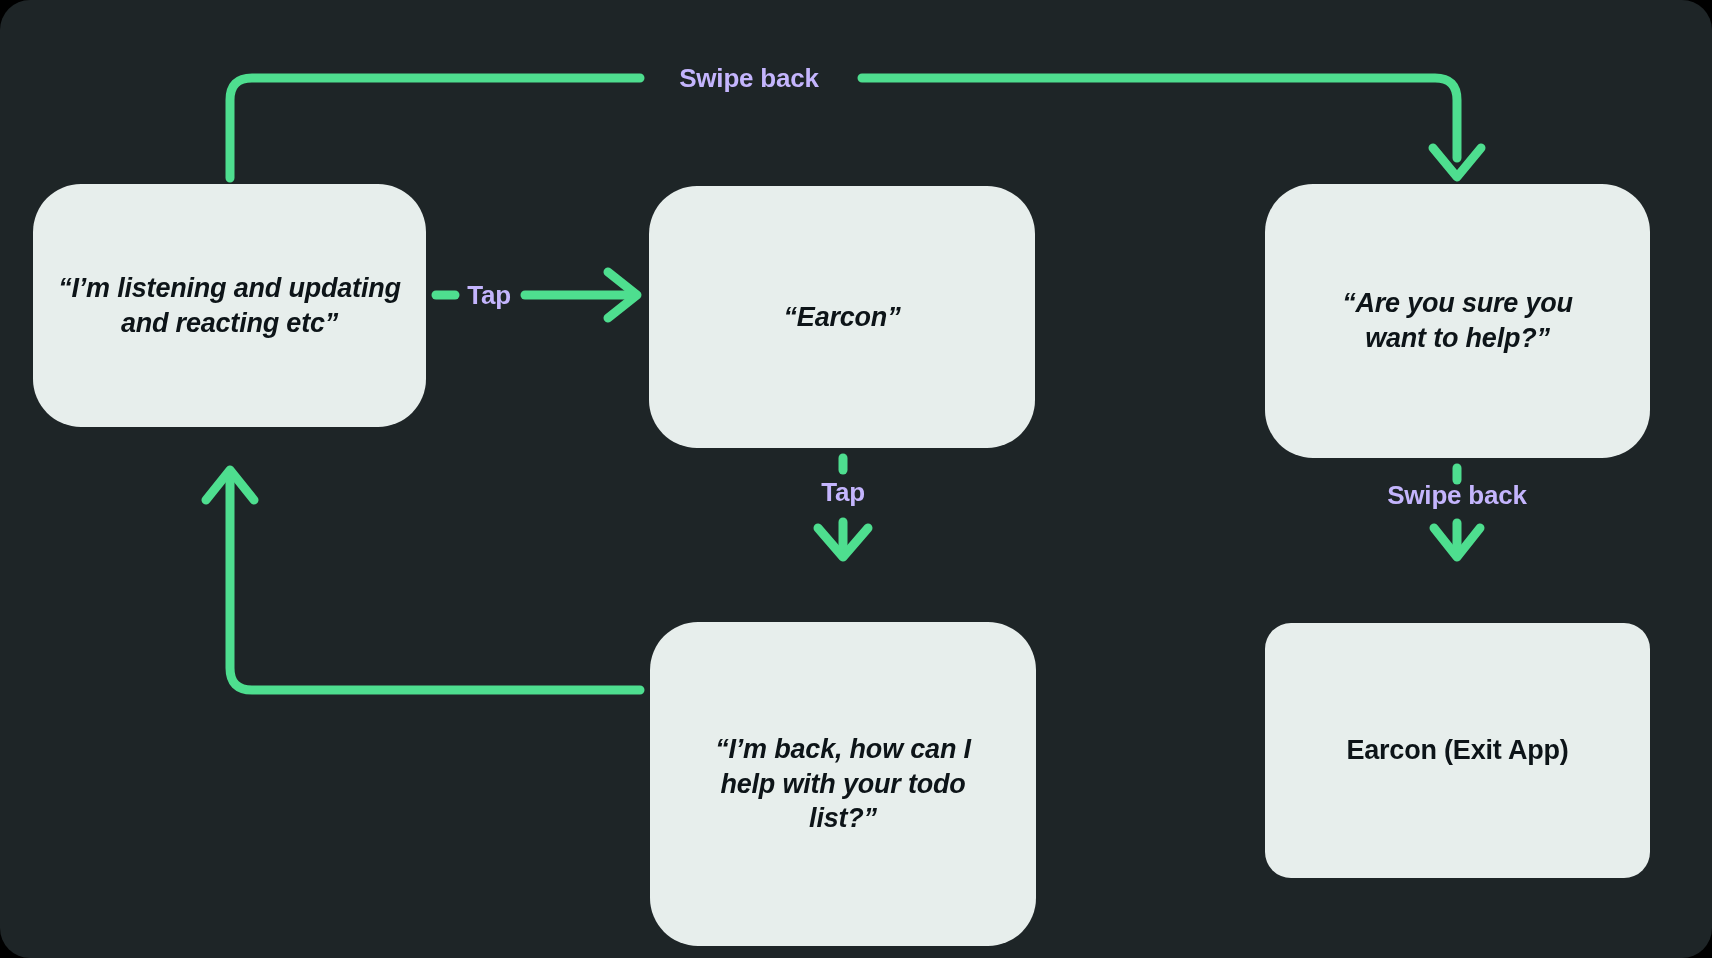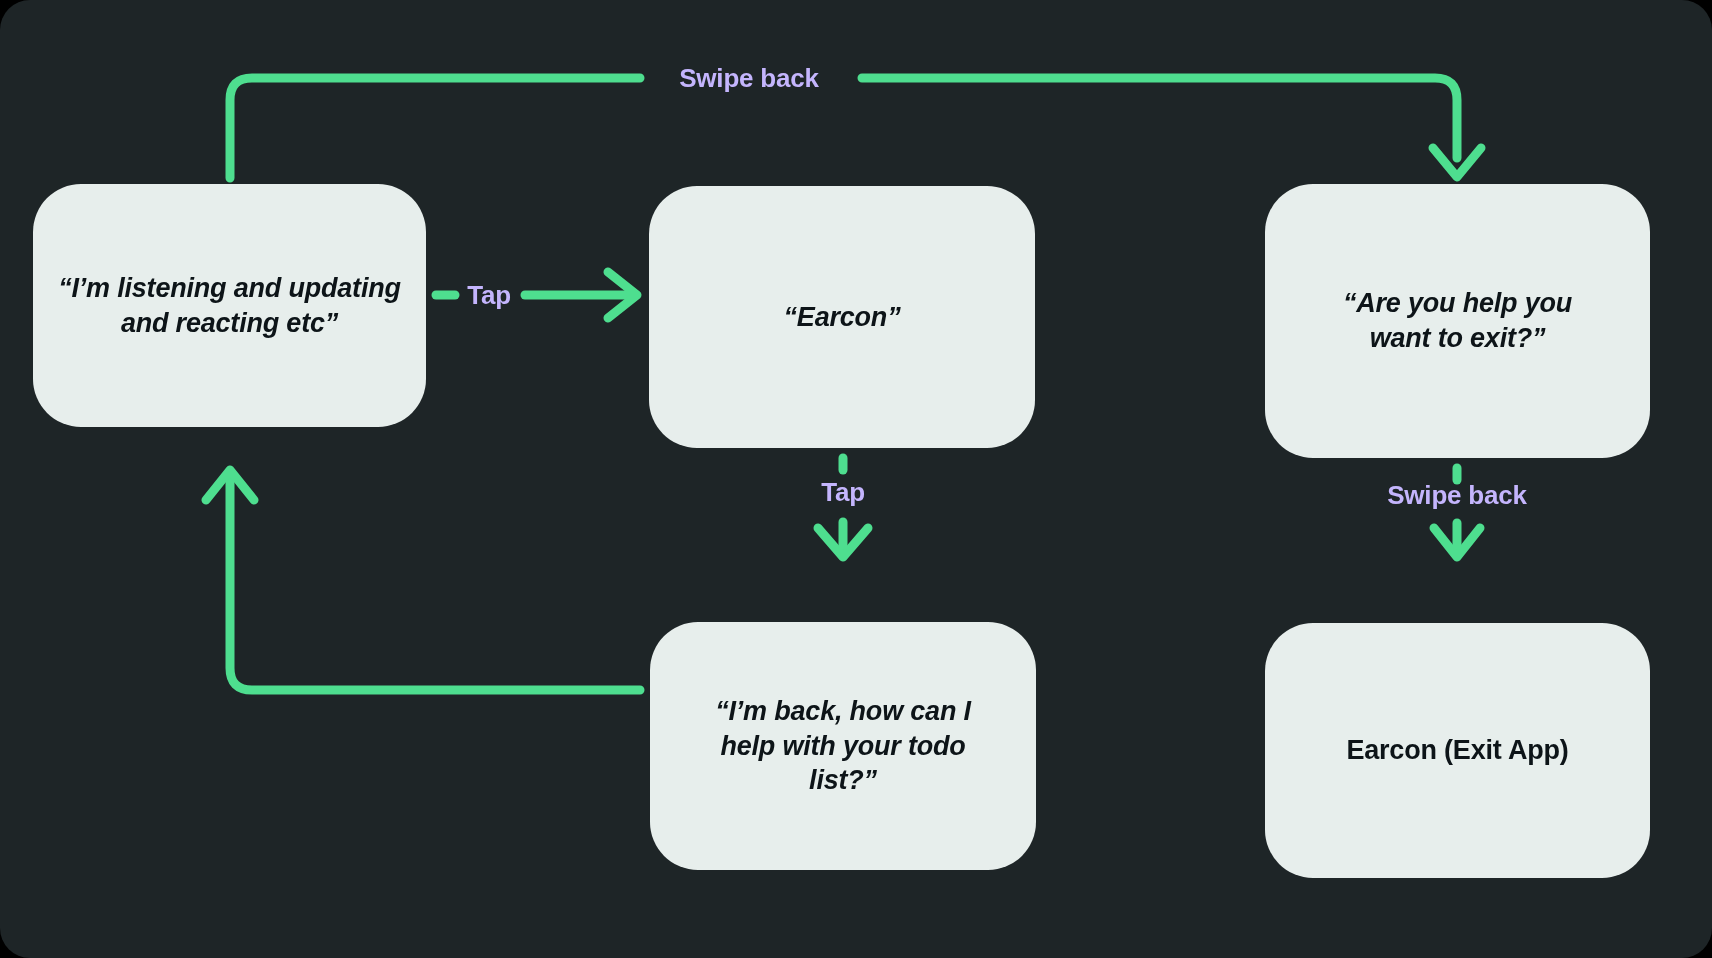--- a/index.html
+++ b/index.html
@@ -92,28 +92,28 @@
 
   <div class="node" style="left:33px; top:184px; width:393px; height:243px;">
     <span class="node-label quote">“I’m listening and updating and reacting etc”</span>
   </div>
 
   <div class="node" style="left:649px; top:186px; width:386px; height:262px;">
     <span class="node-label quote">“Earcon”</span>
   </div>
 
   <div class="node" style="left:1265px; top:184px; width:385px; height:274px;">
-    <span class="node-label quote" style="max-width:280px;">“Are you help you want to exit?”</span>
+    <span class="node-label quote" style="max-width:280px;">“Are you sure you want to help?”</span>
   </div>
 
-  <div class="node" style="left:650px; top:622px; width:386px; height:248px;justify-content:center;">
+  <div class="node" style="left:650px; top:622px; width:386px; height:324px;justify-content:center;">
     <span class="node-label quote" style="max-width:300px;">“I’m back, how can I help with your todo list?”</span>
   </div>
 
-  <div class="node" style="left:1265px; top:623px; width:385px; height:255px;">
+  <div class="node" style="left:1265px; top:623px; width:385px; height:255px;border-radius:26px;">
     <span class="node-label">Earcon (Exit App)</span>
   </div>
 
   <div class="edge-label" style="left:749px; top:78px;">Swipe back</div>
 
   <div class="edge-label" style="left:489px; top:295px;">Tap</div>
 
   <div class="edge-label" style="left:843px; top:492px;">Tap</div>
 
   <div class="edge-label" style="left:1457px; top:495px;">Swipe back</div>

